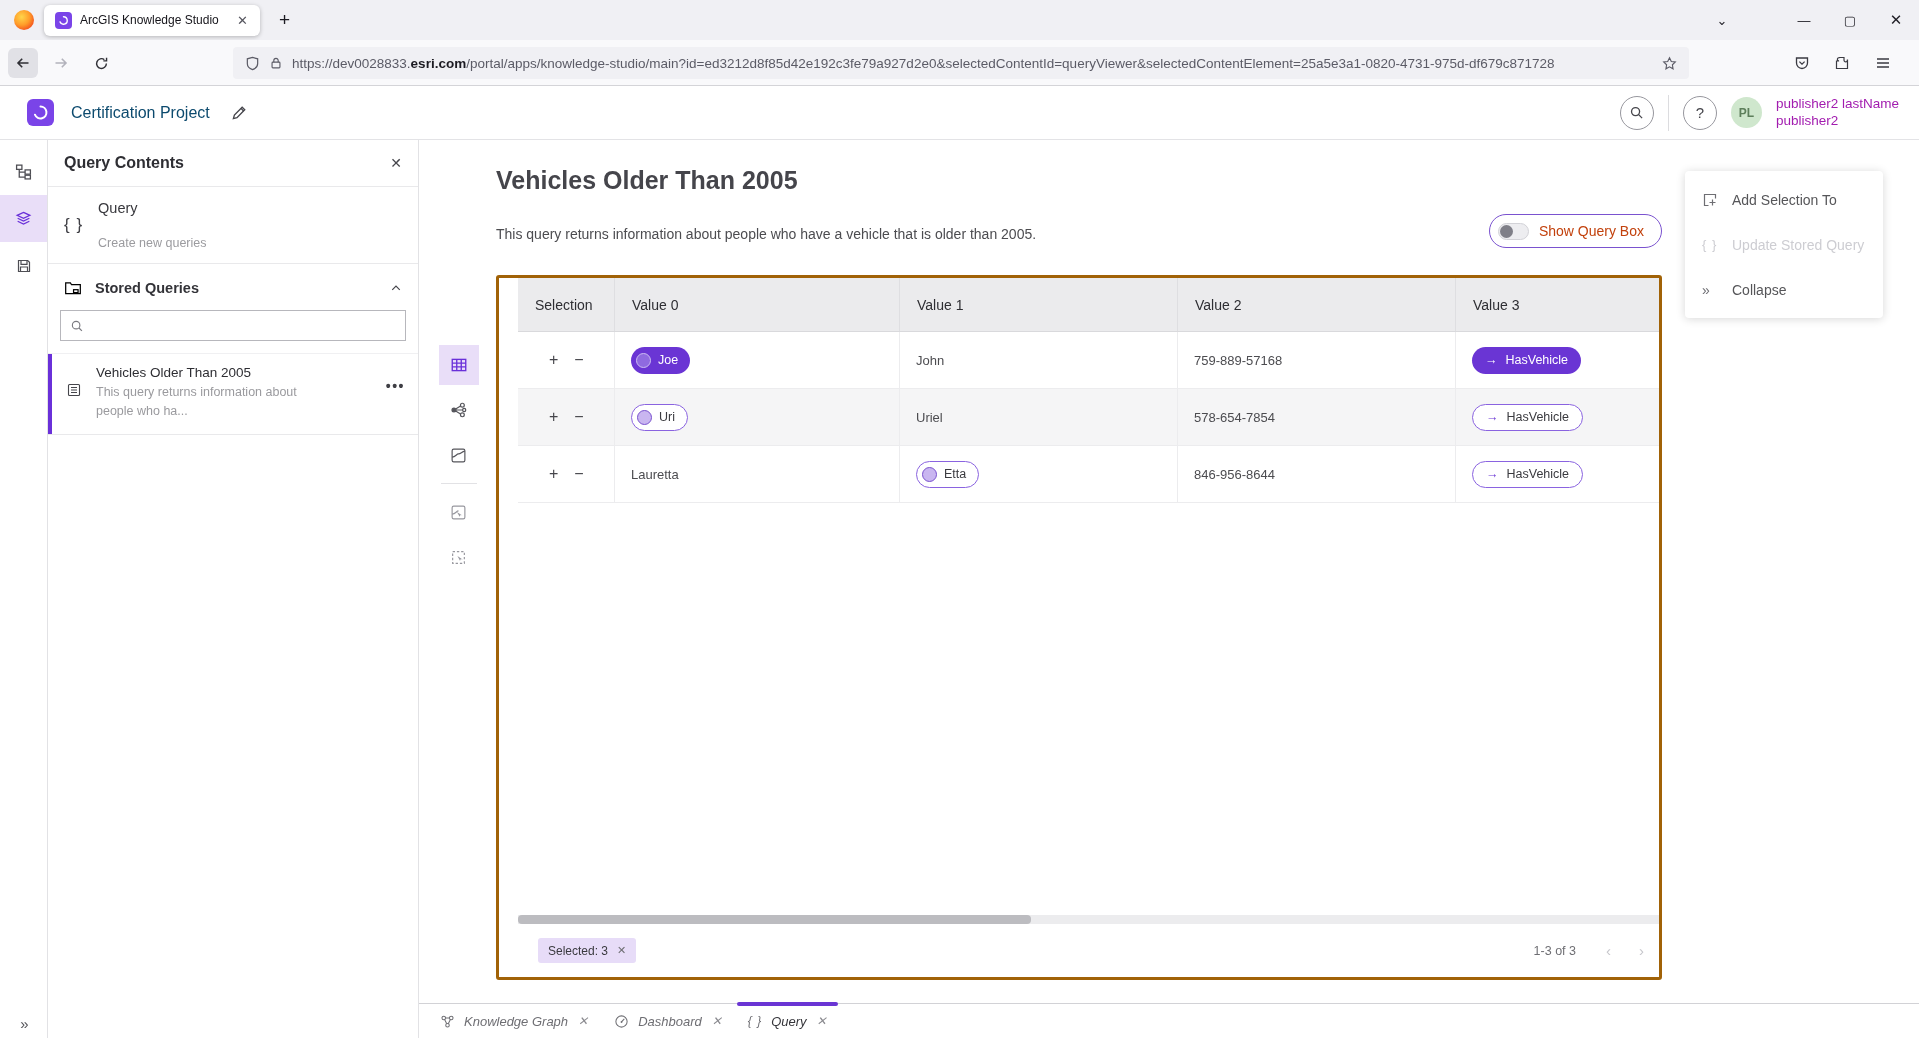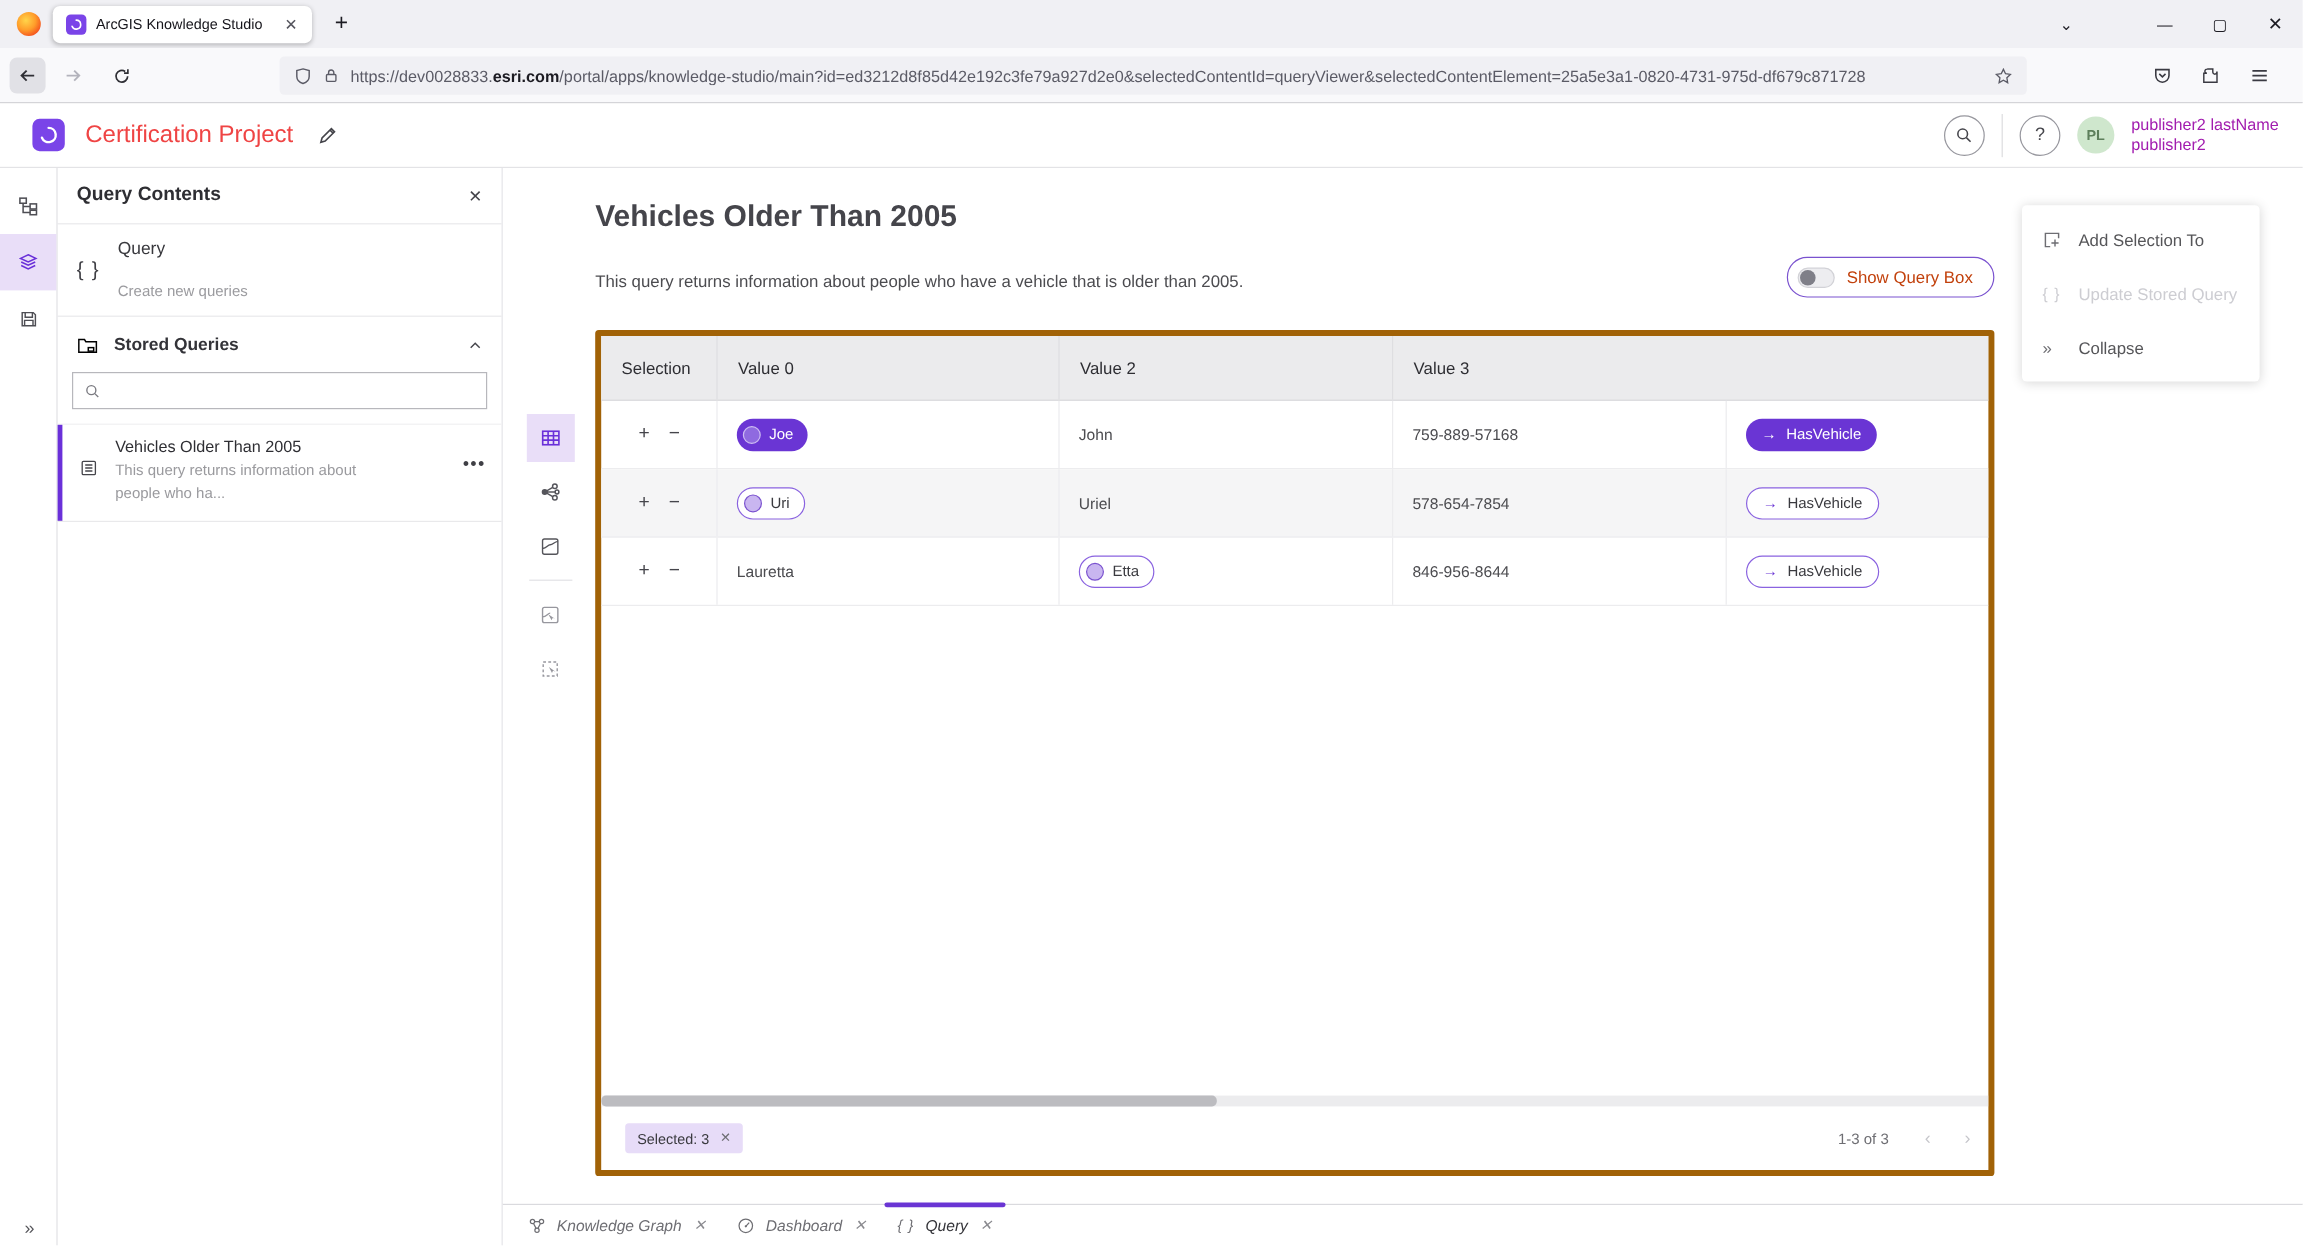--- a/index.html
+++ b/index.html
@@ -28,21 +28,21 @@
   .addressbar { position:absolute; left:233px; top:7px; width:1456px; height:32px; background:#f0f0f4;
     border-radius:4px; display:flex; align-items:center; gap:9px; padding:0 12px; }
   .ab-icon { color:#5b5b66; flex-shrink:0; }
   .url { flex:1; font-size:13.5px; color:#5b5b66; white-space:nowrap; overflow:hidden; }
   .url b { color:#1c1b22; font-weight:bold; }
   .tb-right { position:absolute; top:8px; width:30px; height:30px; display:flex; align-items:center; justify-content:center; color:#3a3a42; }
 
   
   .appheader { height:54px; border-bottom:1px solid #e3e3e6; display:flex; align-items:center; padding:0 20px 0 27px; background:#fff; }
   .applogo { width:27px; height:27px; border-radius:6px; background:#7a44e8; display:flex; align-items:center; justify-content:center; margin-right:17px; }
-  .apptitle { font-size:20px; color:#ef4444; white-space:nowrap; }
+  .apptitle { font-size:16px; color:#0c4a6e; white-space:nowrap; }
   .edit-btn { margin-left:20px; color:#45454b; }
   .hdr-right { margin-left:auto; display:flex; align-items:center; gap:14px; }
   .circle-btn { width:34px; height:34px; border:1px solid #97979e; border-radius:50%; display:flex; align-items:center; justify-content:center; color:#45454b; font-size:15px; }
   .hdr-divider { width:1px; height:36px; background:#dcdcdf; }
   .avatar { width:31px; height:31px; border-radius:50%; background:#cfe7cd; color:#5d7f5b; font-size:12px; font-weight:bold; display:flex; align-items:center; justify-content:center; }
   .userblock { font-size:13.5px; color:#a21caf; line-height:1.22; }
 
   
   .appbody { display:flex; height:898px; position:relative; }
   .rail { width:48px; border-right:1px solid #e2e2e5; flex-shrink:0; position:relative; padding-top:8px; }
@@ -78,22 +78,22 @@
     display:flex; align-items:center; gap:10px; padding:0 17px 0 8px; color:#c2410c; font-size:14px; background:#fff; }
   .toggle { width:31px; height:17px; border-radius:9px; background:#ededf0; border:1px solid #d2d2d7; position:relative; }
   .toggle-knob { position:absolute; left:1px; top:1px; width:13px; height:13px; border-radius:50%; background:#7f7f88; }
 
   .toolrail { position:absolute; left:16px; top:205px; width:47px; display:flex; flex-direction:column; align-items:center; gap:5px; }
   .tr-btn { width:40px; height:40px; display:flex; align-items:center; justify-content:center; color:#55555b; }
   .tr-btn.active { background:#e9def8; color:#6a30d9; }
   .tr-btn.dim { color:#97979e; }
   .tr-divider { width:36px; height:1px; background:#e2e2e5; margin:3px 0; }
 
-  .table-card { position:absolute; left:77px; top:135px; width:1166px; height:705px; border:5px solid #a16207; border-radius:3px;
-    display:flex; flex-direction:column; overflow:hidden; background:#fff; }
+  .table-card { position:absolute; left:77px; top:135px; width:1166px; height:705px; border:3px solid #a16207; border-radius:3px;
+    display:flex; flex-direction:column; overflow:hidden; background:#fff;padding-left:19px; }
   .tgrid { display:grid; grid-template-columns:97px 285px 278px 278px 1fr; }
   .thead { background:#ebebed; height:54px; border-bottom:1px solid #d9d9dc; }
   .th { display:flex; align-items:center; padding-left:17px; font-size:14px; color:#2e2e33; border-right:1px solid #dedee1; height:100%; }
   .th:last-child { border-right:none; }
   .trow { height:57px; border-bottom:1px solid #ececee; }
   .trow.alt { background:#f5f5f6; }
   .td { display:flex; align-items:center; height:100%; padding-left:16px; font-size:13px; color:#4c4c50; border-right:1px solid #ececee; overflow:hidden; }
   .td:last-child { border-right:none; }
   .sel-cell { gap:16px; padding-left:31px; }
   .selbtn { color:#45454b; font-size:16px; line-height:1; }
@@ -376,20 +376,21 @@
                 <path d="M7 6.5l2.4 4.6.8-1.8 2 .8z" fill="currentColor" stroke="none"></path>
               </svg>
           </span>
         </div>
       </div>
 
       <div class="table-card">
         <div class="tgrid thead">
           <div class="th">Selection</div>
           <div class="th">Value 0</div>
+          <div class="th">Value 1</div>
           <div class="th">Value 2</div>
           <div class="th">Value 3</div>
         </div>
 
         <div class="tgrid trow">
           <div class="td sel-cell">
             <span class="selbtn">+</span>
             <span class="selbtn">−</span>
           </div>
           <div class="td">

